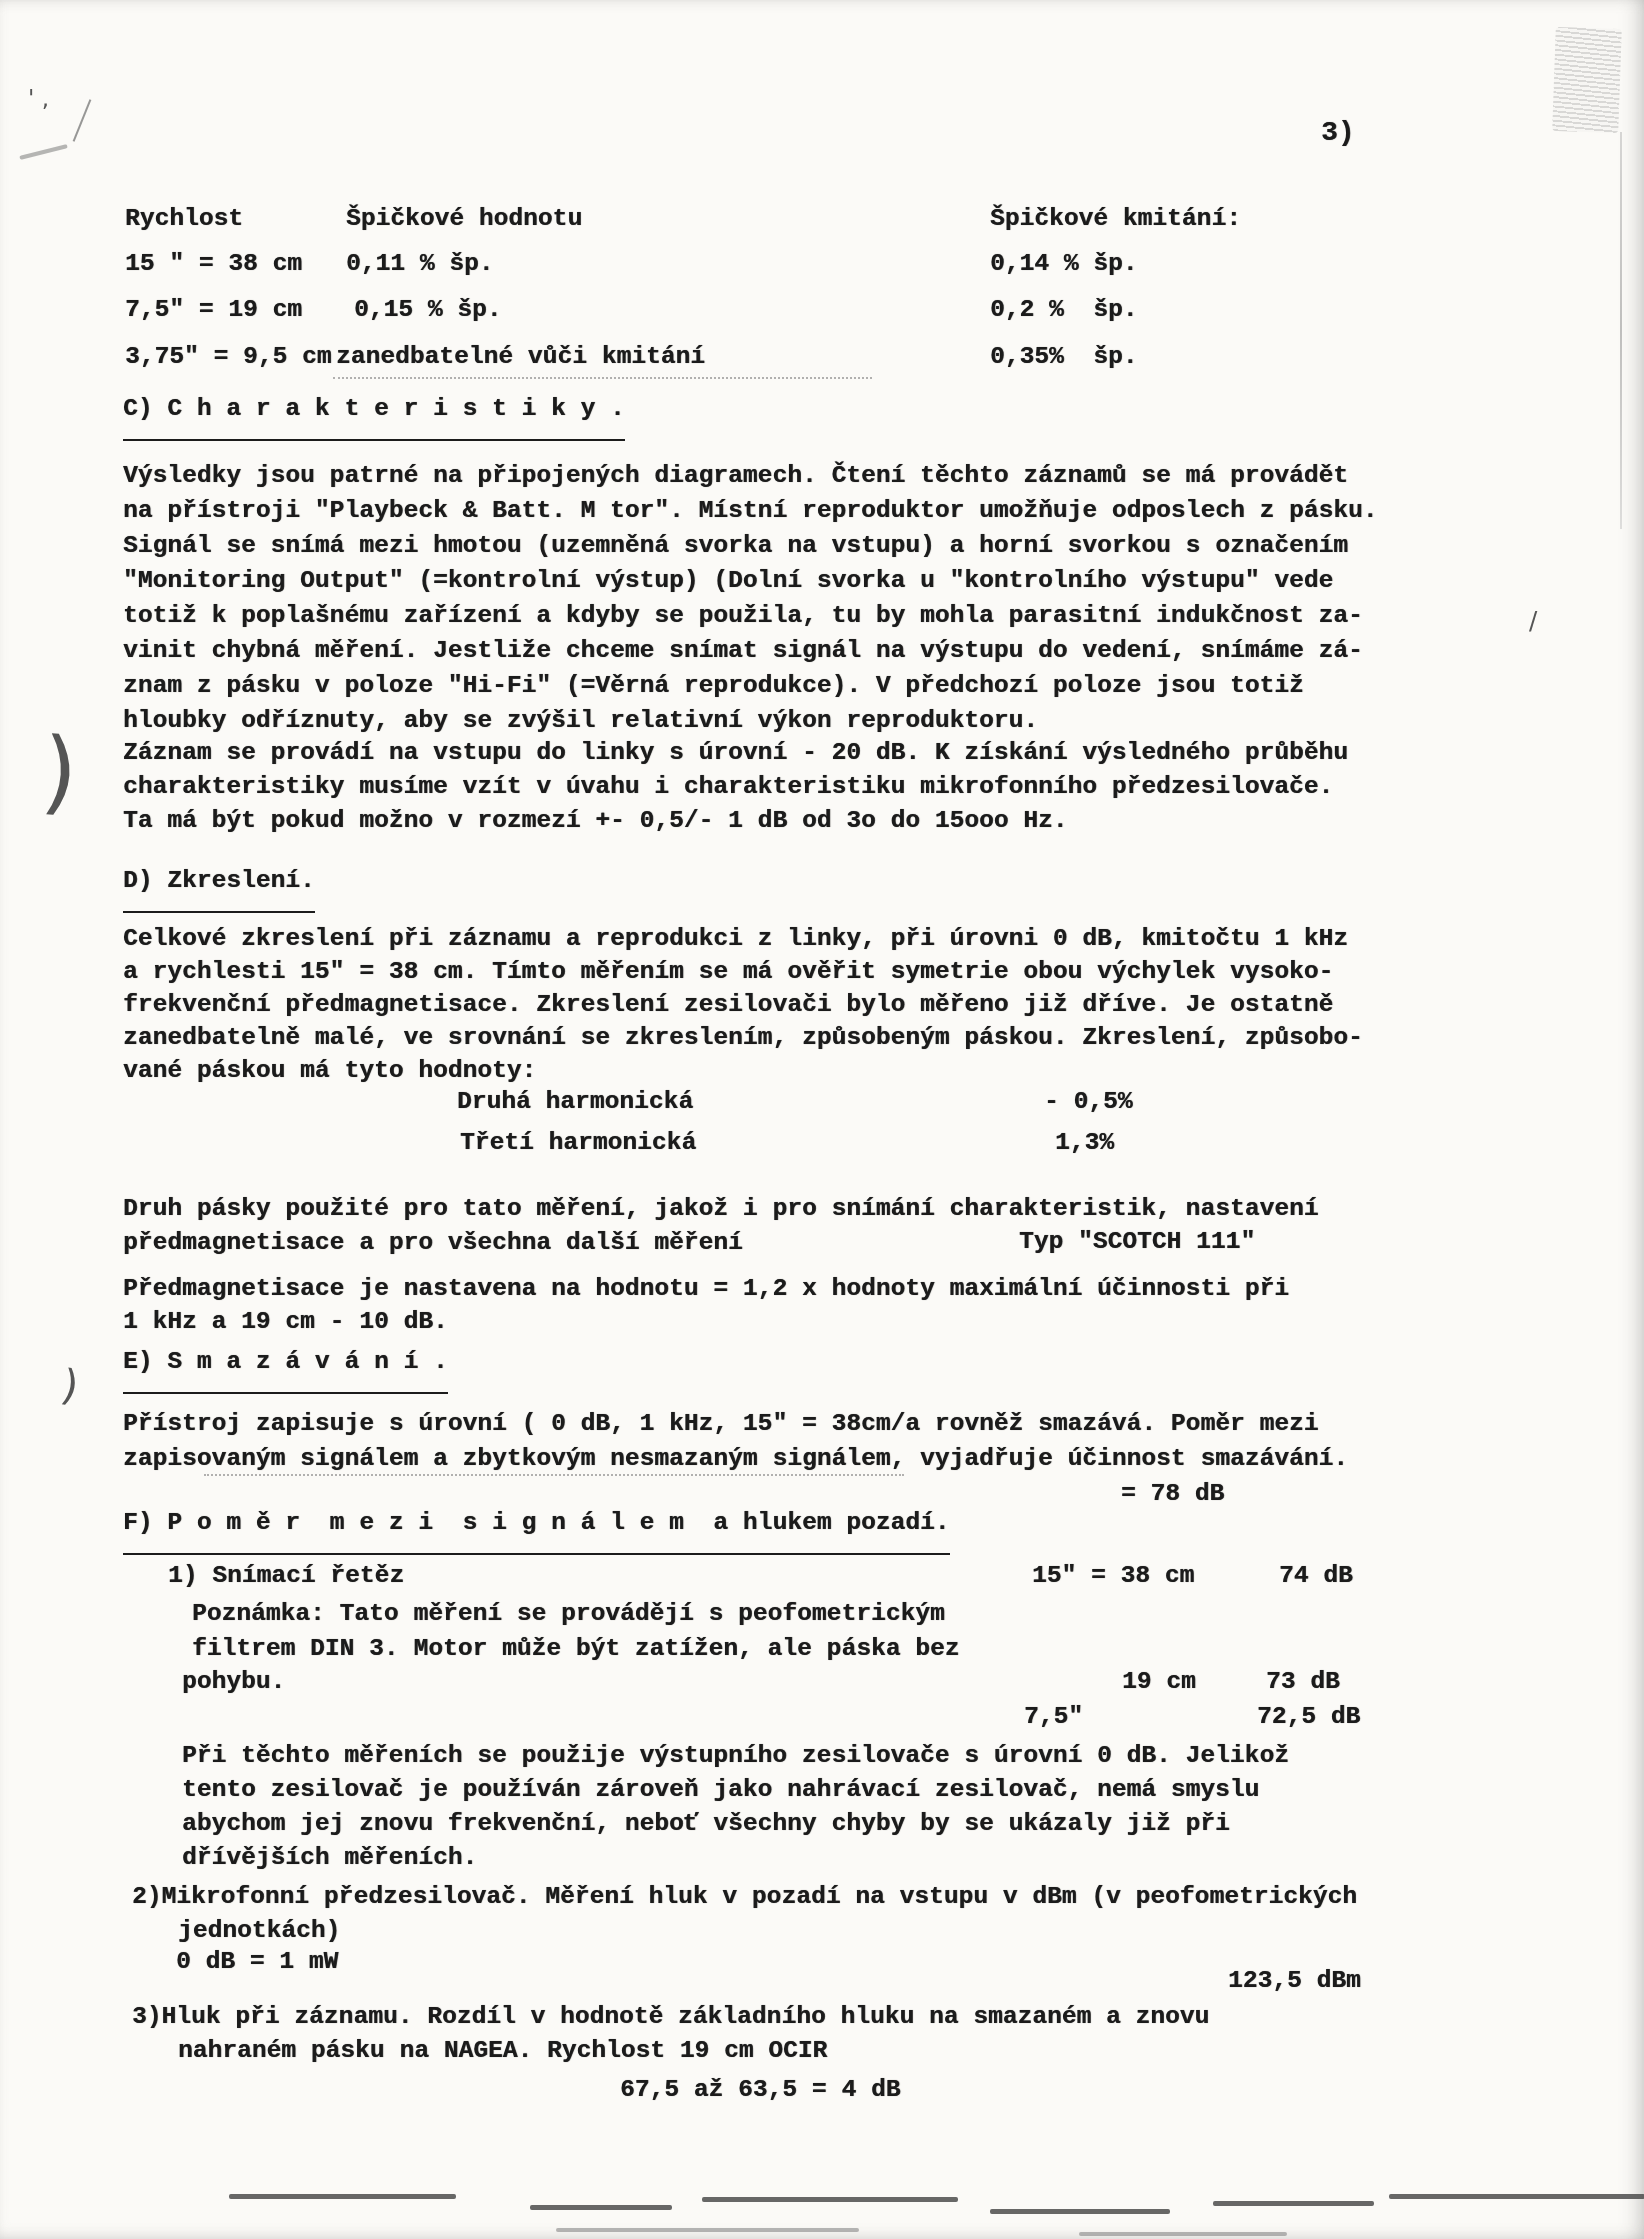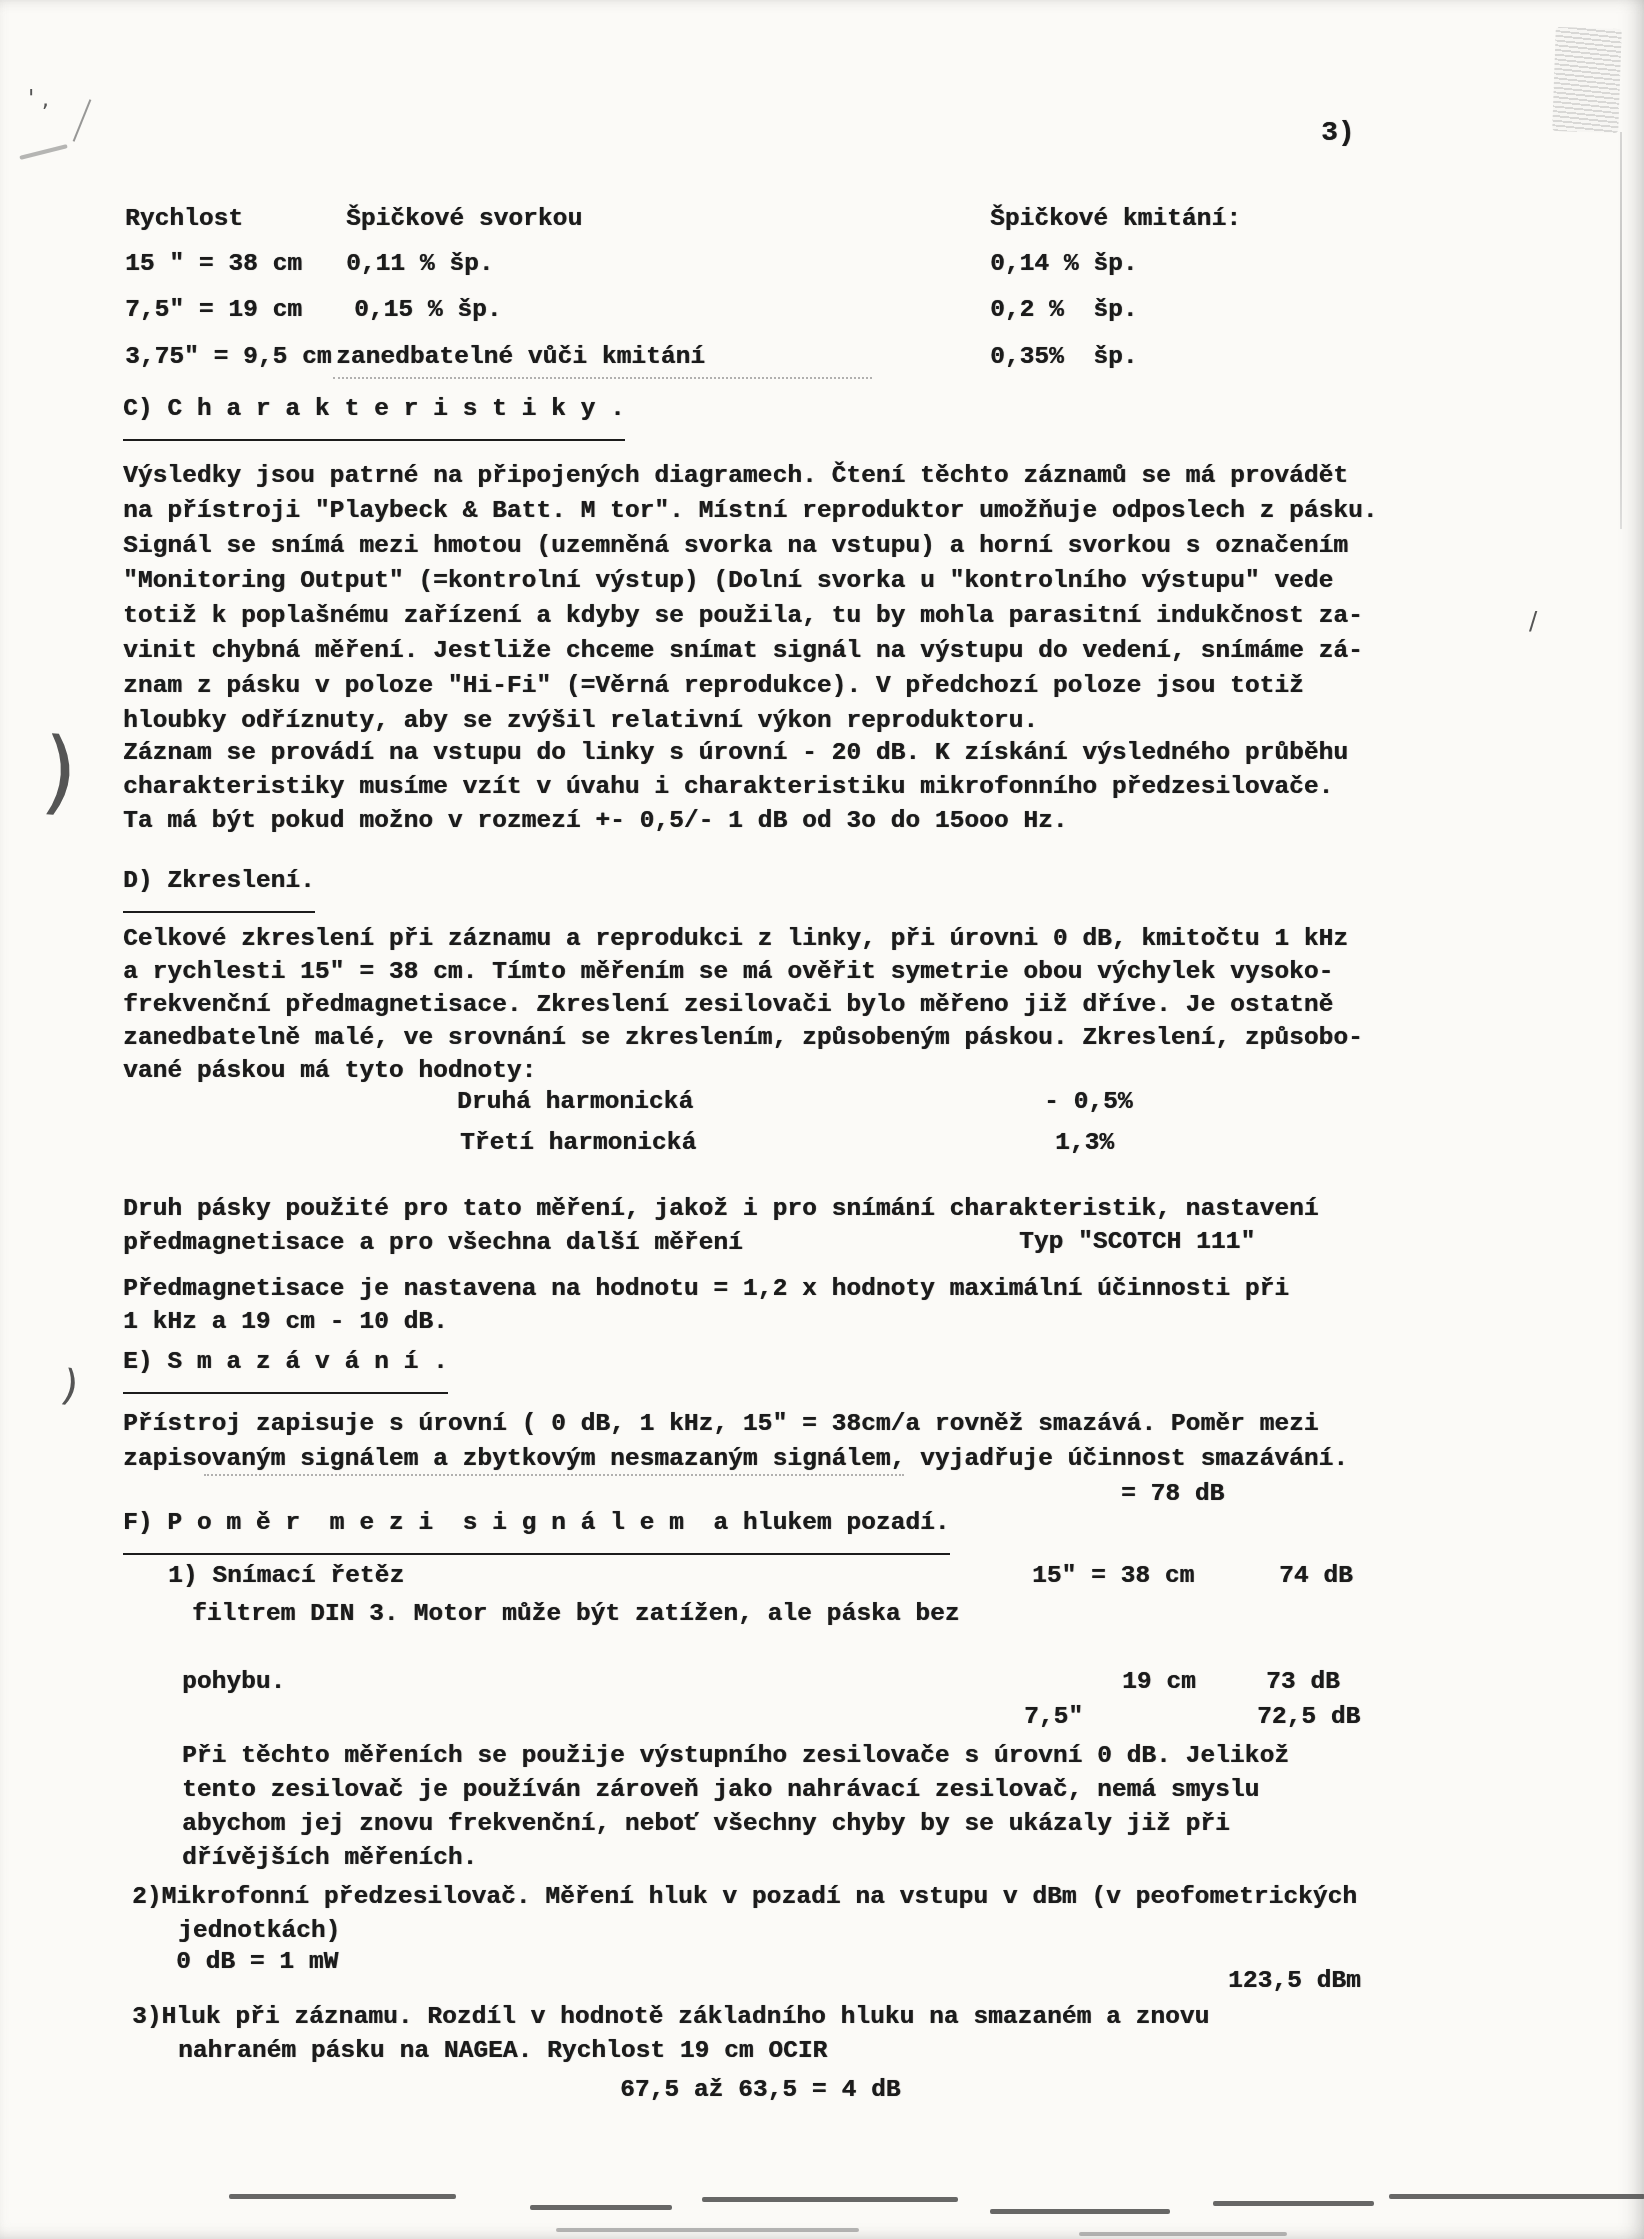--- a/index.html
+++ b/index.html
@@ -42,21 +42,21 @@
   <div class="dash light" style="left:19px;top:150px;width:49px;transform:rotate(-14deg);"></div>
   <div class="mark" style="left:42px;top:719px;font-size:91px;transform:rotate(4deg);">)</div>
   <div class="mark" style="left:62px;top:1361px;font-size:42px;transform:rotate(10deg);">)</div>
   <div class="mark" style="left:1529px;top:606px;font-size:24.6px;">/</div>
   <div class="dotted" style="left:333px;top:377px;width:539px;"></div>
   <div class="dotted" style="left:204px;top:1474px;width:700px;"></div>
 
   <div class="line pagenum" style="left:1321px;top:117px;">3)</div>
 
   <div class="line" style="left:125px;top:203px;">Rychlost</div>
-  <div class="line" style="left:346px;top:203px;">Špičkové svorkou</div>
+  <div class="line" style="left:346px;top:203px;">Špičkové hodnotu</div>
   <div class="line" style="left:990px;top:203px;">Špičkové kmitání:</div>
 
   <div class="line" style="left:125px;top:248px;">15 " = 38 cm</div>
   <div class="line" style="left:346px;top:248px;">0,11 % šp.</div>
   <div class="line" style="left:990px;top:248px;">0,14 % šp.</div>
 
   <div class="line" style="left:125px;top:294px;">7,5" = 19 cm</div>
   <div class="line" style="left:346px;top:294px;margin-left:8px;">0,15 % šp.</div>
   <div class="line" style="left:990px;top:294px;">0,2 %  šp.</div>
 
@@ -117,20 +117,21 @@
   </div>
   <div class="line" style="left:1121px;top:1478px;text-align:right;">= 78 dB</div>
 
   <div class="line heading" style="left:123px;top:1507px;">F) P o m ě r  m e z i  s i g n á l e m  a hlukem pozadí.</div>
 
   <div class="line" style="left:168px;top:1560px;">1) Snímací řetěz</div>
   <div class="line" style="left:1032px;top:1560px;">15" = 38 cm</div>
   <div class="line" style="left:1279px;top:1560px;">74 dB</div>
 
   <div class="para" style="left:192px;top:1596px;">
+    <div>Poznámka: Tato měření se provádějí s peofometrickým</div>
     <div>filtrem DIN 3. Motor může být zatížen, ale páska bez</div>
   </div>
   <div class="line" style="left:182px;top:1666px;">pohybu.</div>
 
   <div class="line" style="left:1122px;top:1666px;">19 cm</div>
   <div class="line" style="left:1266px;top:1666px;">73 dB</div>
   <div class="line" style="left:1024px;top:1701px;">7,5"</div>
   <div class="line" style="left:1257px;top:1701px;">72,5 dB</div>
 
   <div class="para" style="left:182px;top:1739px;line-height:34px;">

